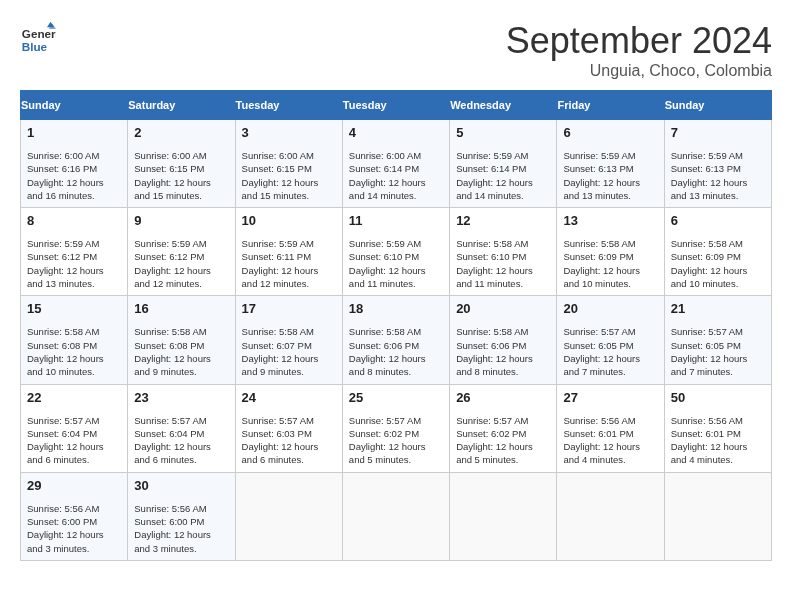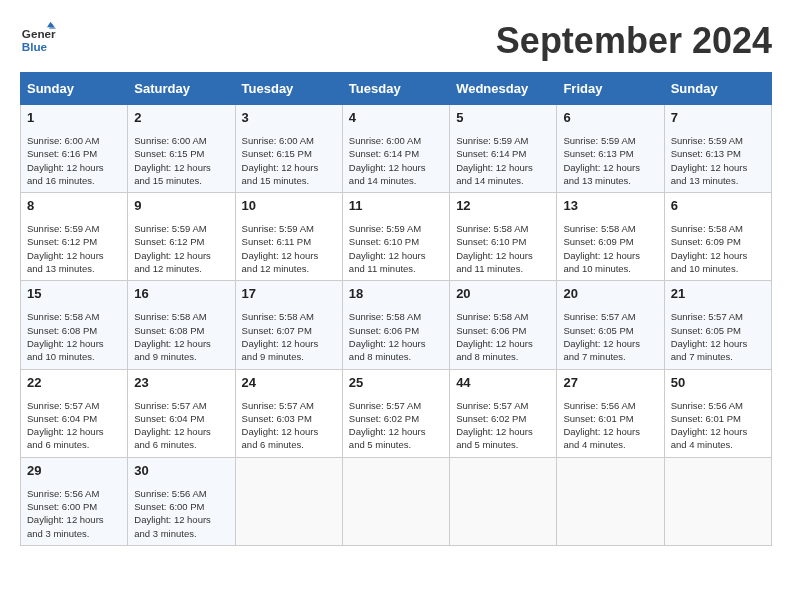--- a/index.html
+++ b/index.html
@@ -23,38 +23,38 @@
     }
     .logo-icon {
       width: 36px;
       height: 36px;
     }
     .title-section {
       text-align: right;
     }
     .month-title {
       font-size: 36px;
-      font-weight: bold;
+      font-weight: normal;
       color: #333;
     }
     .subtitle {
       font-size: 16px;
       color: #555;
     }
     table {
       width: 100%;
       border-collapse: collapse;
       table-layout: fixed;
     }
     thead tr th {
       background-color: #2e6db4;
       color: white;
-      padding: 8px 6px;
+      padding: 8px 0;
       text-align: left;
-      font-size: 13px;
+      font-size: 11px;
       font-weight: bold;
       border: 1px solid #2e6db4;
     }
     tbody tr td {
       vertical-align: top;
       border: 1px solid #ccc;
       padding: 5px 6px;
       font-size: 10px;
       color: #333;
       height: 80px;
@@ -90,20 +90,21 @@
   <div class="logo">
     <svg class="logo-icon" viewBox="0 0 40 40">
       <text x="2" y="20" font-size="13" font-weight="bold" fill="#333">General</text>
       <text x="2" y="34" font-size="13" font-weight="bold" fill="#2e6db4">Blue</text>
       <polygon points="30,8 38,8 34,2" fill="#2e6db4"></polygon>
       <polygon points="32,10 40,10 36,4" fill="#2e6db4" opacity="0.6"></polygon>
     </svg>
   </div>
   <div class="title-section">
     <div class="month-title">September 2024</div>
+    <div class="subtitle">Unguia, Choco, Colombia</div>
   </div>
 </div>
 
 <table>
   <thead>
     <tr id="weekday-header">
     <th>Sunday</th>
         <th>Saturday</th>
         <th>Tuesday</th>
         <th>Tuesday</th>
@@ -289,21 +290,21 @@
 and 6 minutes.</div>
         </td>
         <td>
           <span class="day-number">25</span>
           <div class="day-info" style="white-space: pre-line;">Sunrise: 5:57 AM
 Sunset: 6:02 PM
 Daylight: 12 hours
 and 5 minutes.</div>
         </td>
         <td>
-          <span class="day-number">44</span>
+          <span class="day-number">26</span>
           <div class="day-info" style="white-space: pre-line;">Sunrise: 5:57 AM
 Sunset: 6:02 PM
 Daylight: 12 hours
 and 5 minutes.</div>
         </td>
         <td>
           <span class="day-number">27</span>
           <div class="day-info" style="white-space: pre-line;">Sunrise: 5:56 AM
 Sunset: 6:01 PM
 Daylight: 12 hours

